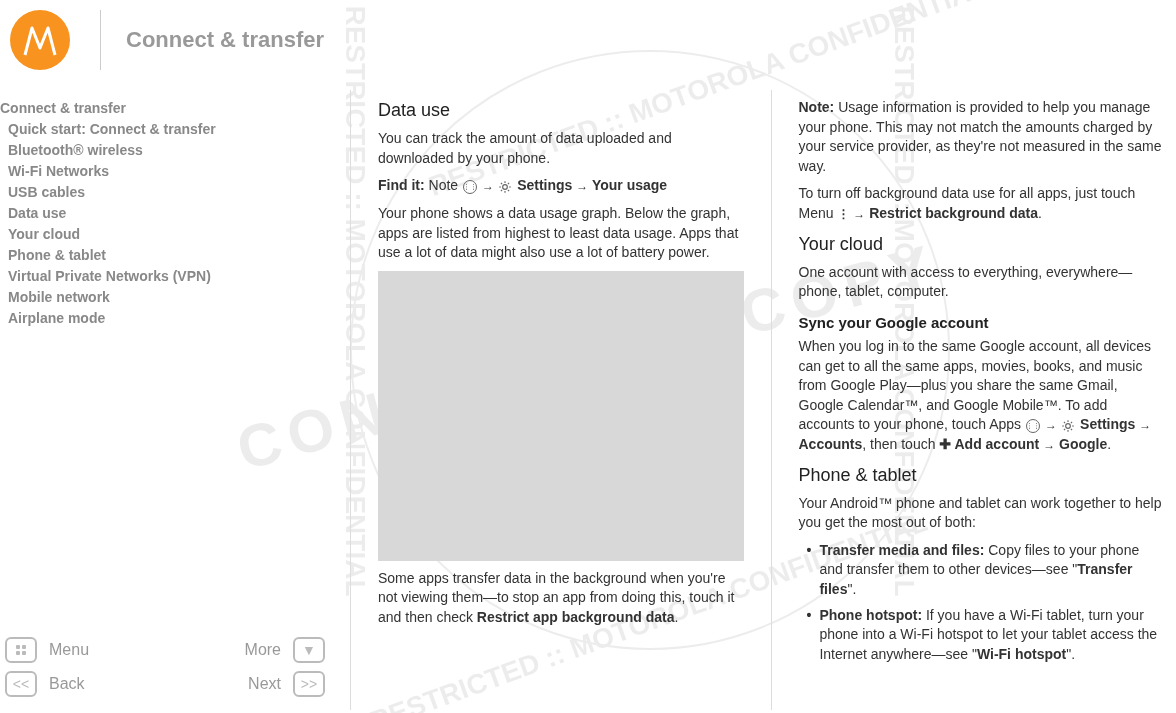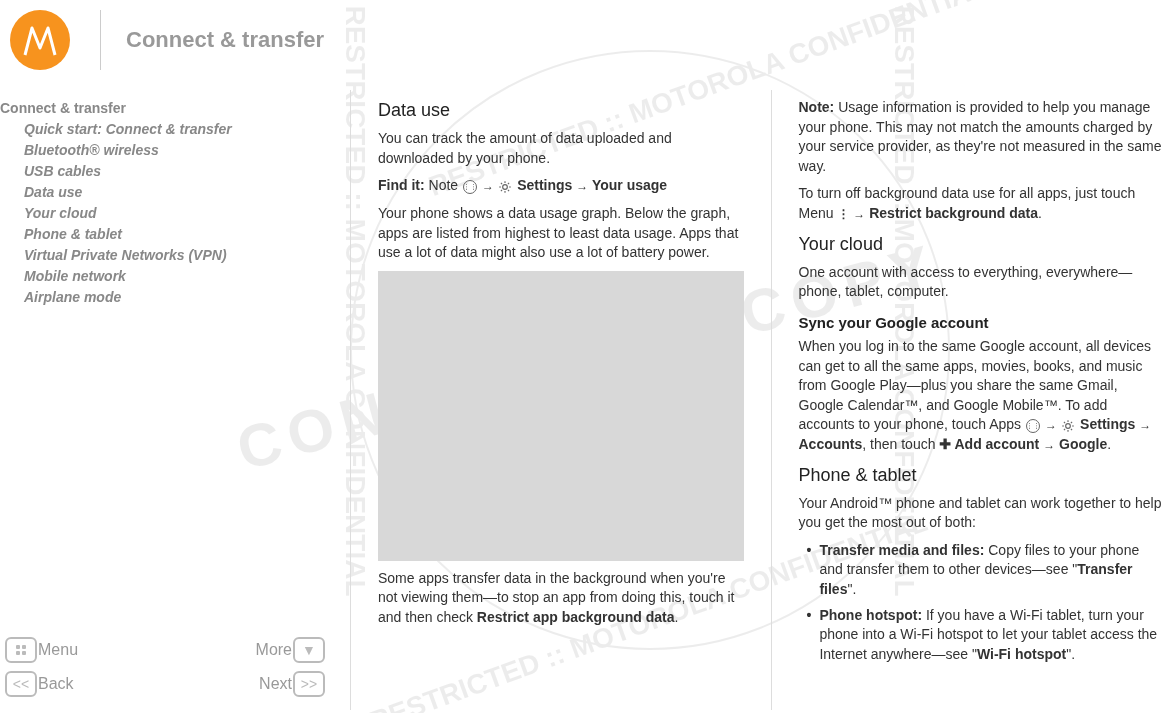--- a/index.html
+++ b/index.html
@@ -76,37 +76,37 @@
       width: 335px;
       padding: 8px 0 0 0;
     }
     .sidebar-nav {
       font-size: 14px;
       font-weight: bold;
       color: #888;
       line-height: 1.5;
     }
     .sidebar-nav .l0 { padding-left: 0; }
-    .sidebar-nav .l1 { padding-left: 24px; font-style: italic; }
+    .sidebar-nav .l1 { padding-left: 8px; }
     .nav-controls {
       position: absolute;
       bottom: 5px;
       left: 5px;
       width: 320px;
     }
     .nav-row {
       display: flex;
       align-items: center;
       justify-content: space-between;
       margin-bottom: 8px;
     }
     .nav-btn {
       display: flex;
       align-items: center;
-      gap: 1px;
+      gap: 12px;
       color: #999;
       font-size: 16px;
     }
     .nav-btn .icon-box {
       width: 32px; height: 26px;
       border: 2px solid #bbb;
       border-radius: 6px;
       display: flex;
       align-items: center;
       justify-content: center;
@@ -211,20 +211,21 @@
   <div class="header-divider"></div>
   <div class="header-title">Connect &amp; transfer</div>
 </div>
 
 <div class="content">
   <div class="sidebar">
     <div class="sidebar-nav" id="sidebar-nav">
         <div class="l0">Connect &amp; transfer</div>
         <div class="l1">Quick start: Connect &amp; transfer</div>
         <div class="l1">Bluetooth® wireless</div>
+        <div class="l1">Wi-Fi Networks</div>
         <div class="l1">USB cables</div>
         <div class="l1">Data use</div>
         <div class="l1">Your cloud</div>
         <div class="l1">Phone &amp; tablet</div>
         <div class="l1">Virtual Private Networks (VPN)</div>
         <div class="l1">Mobile network</div>
         <div class="l1">Airplane mode</div>
       </div>
     <div class="nav-controls">
       <div class="nav-row">

